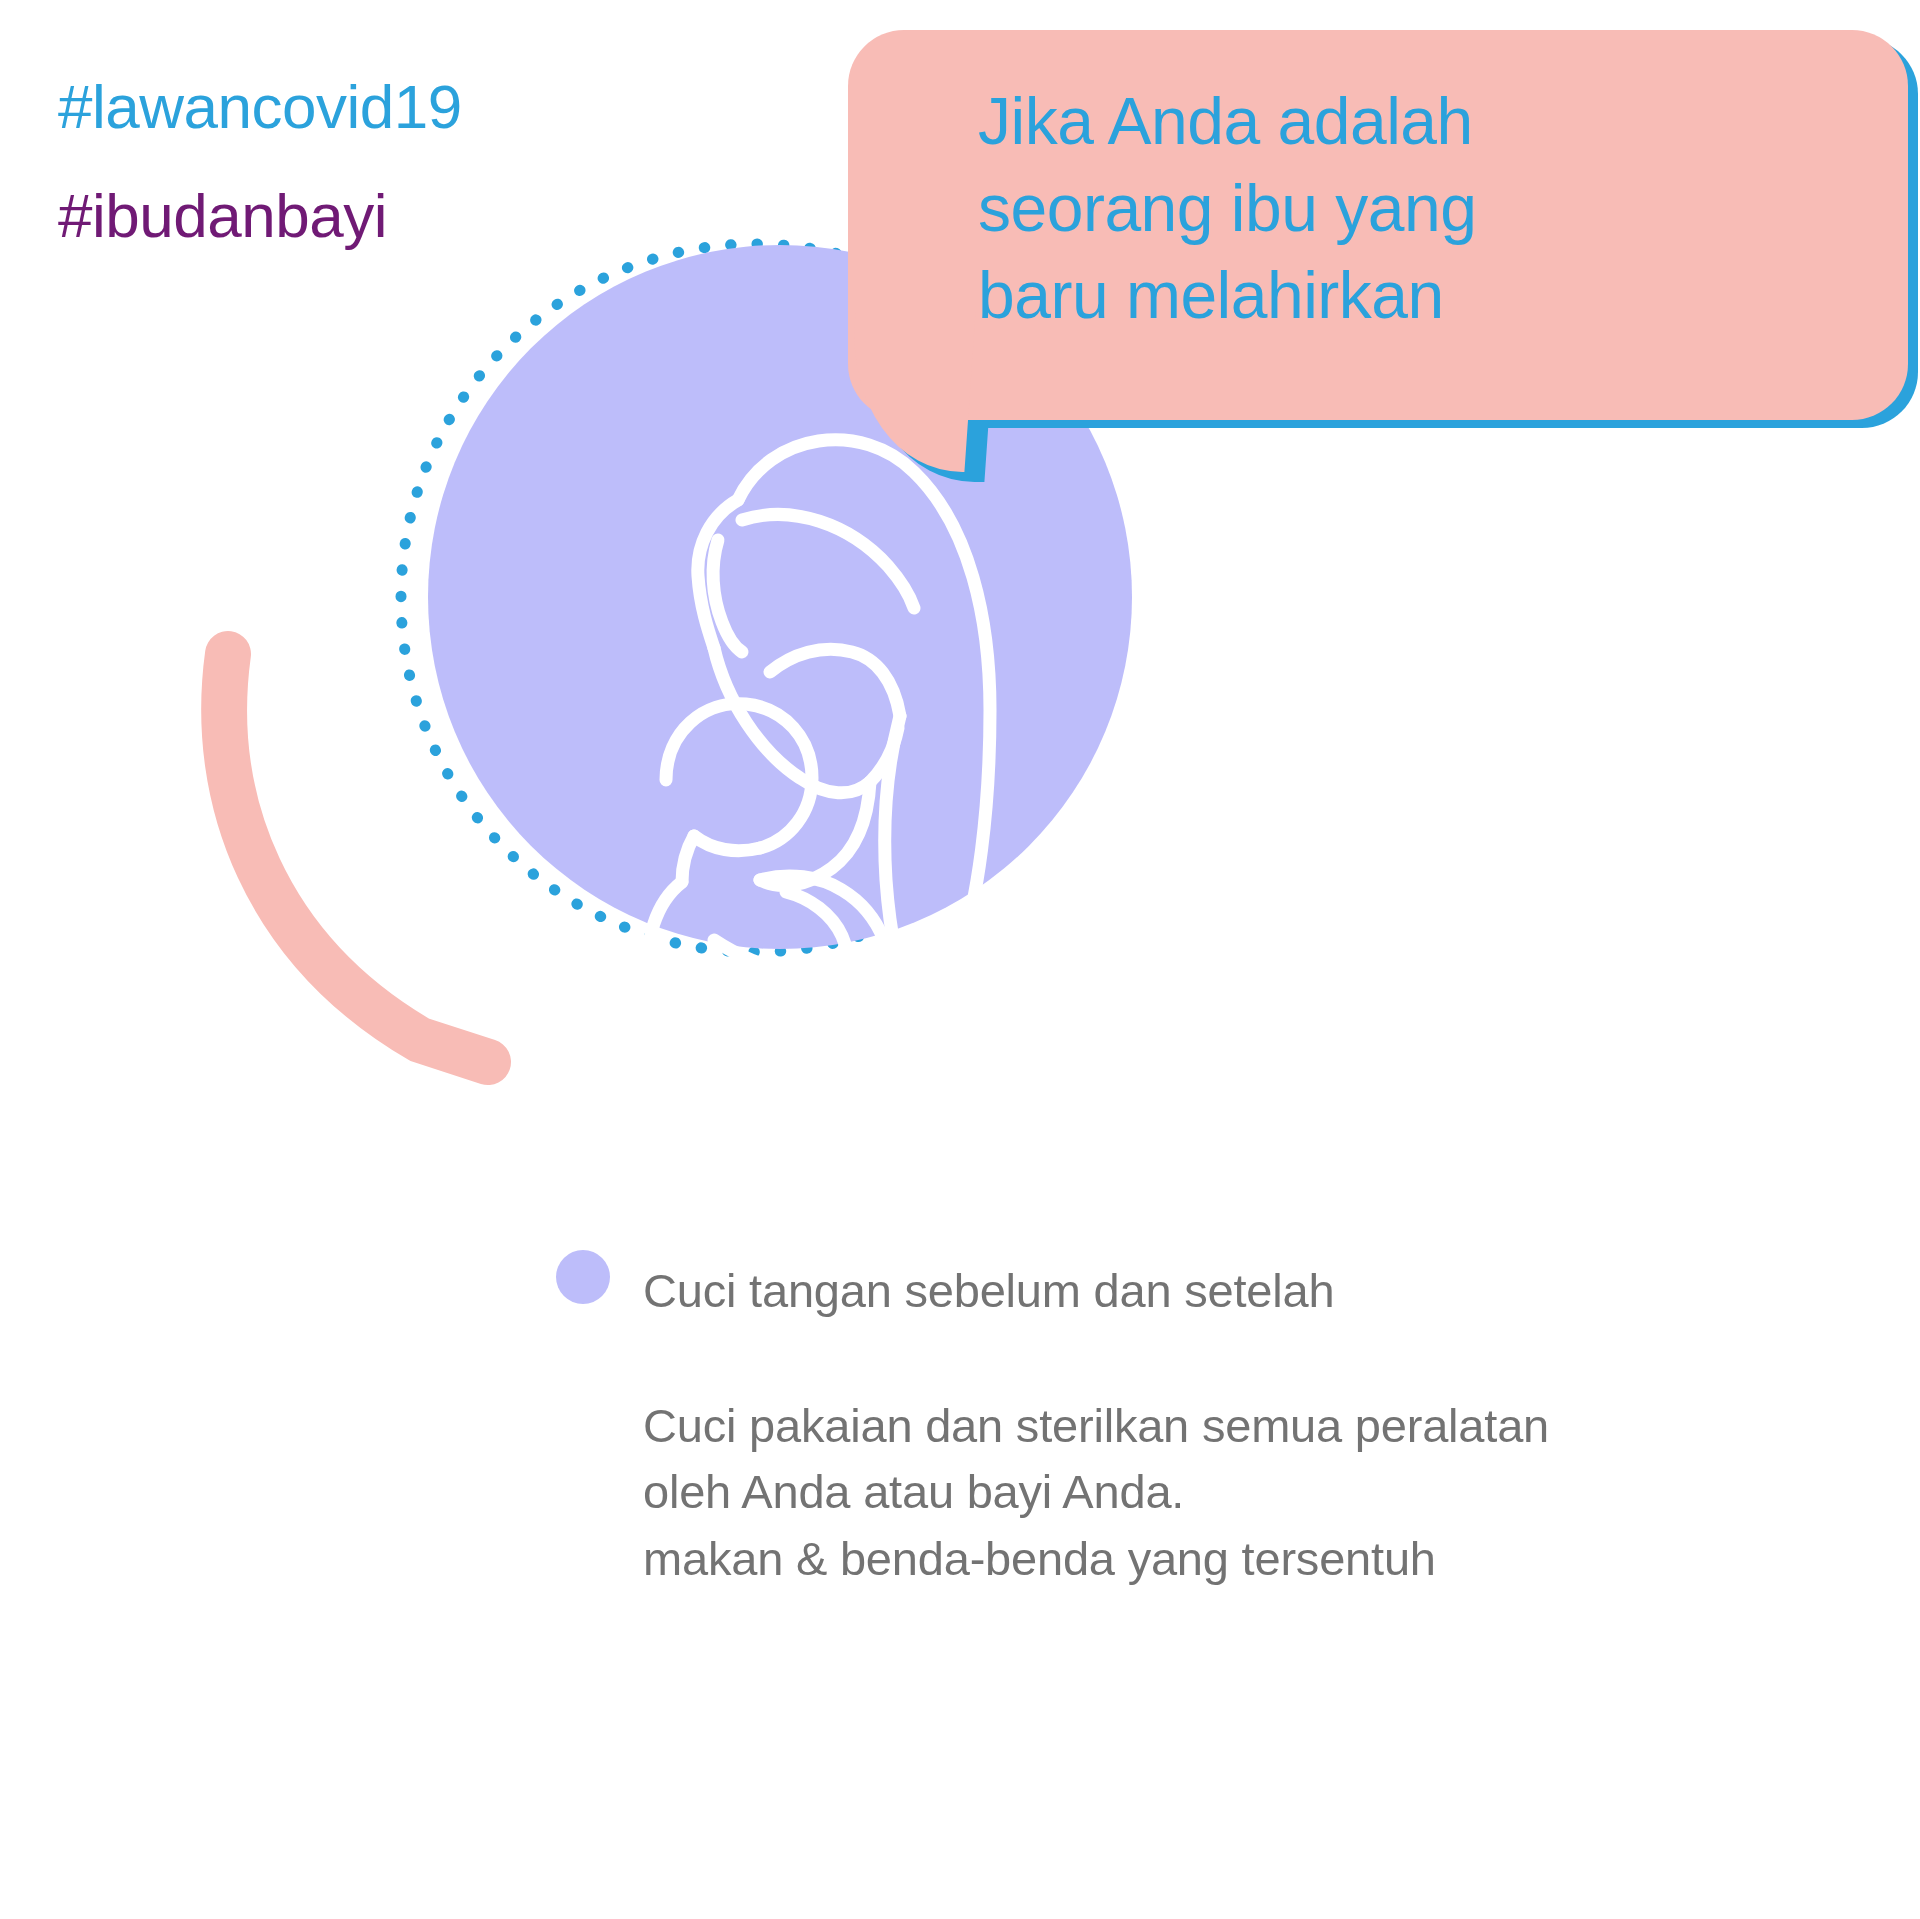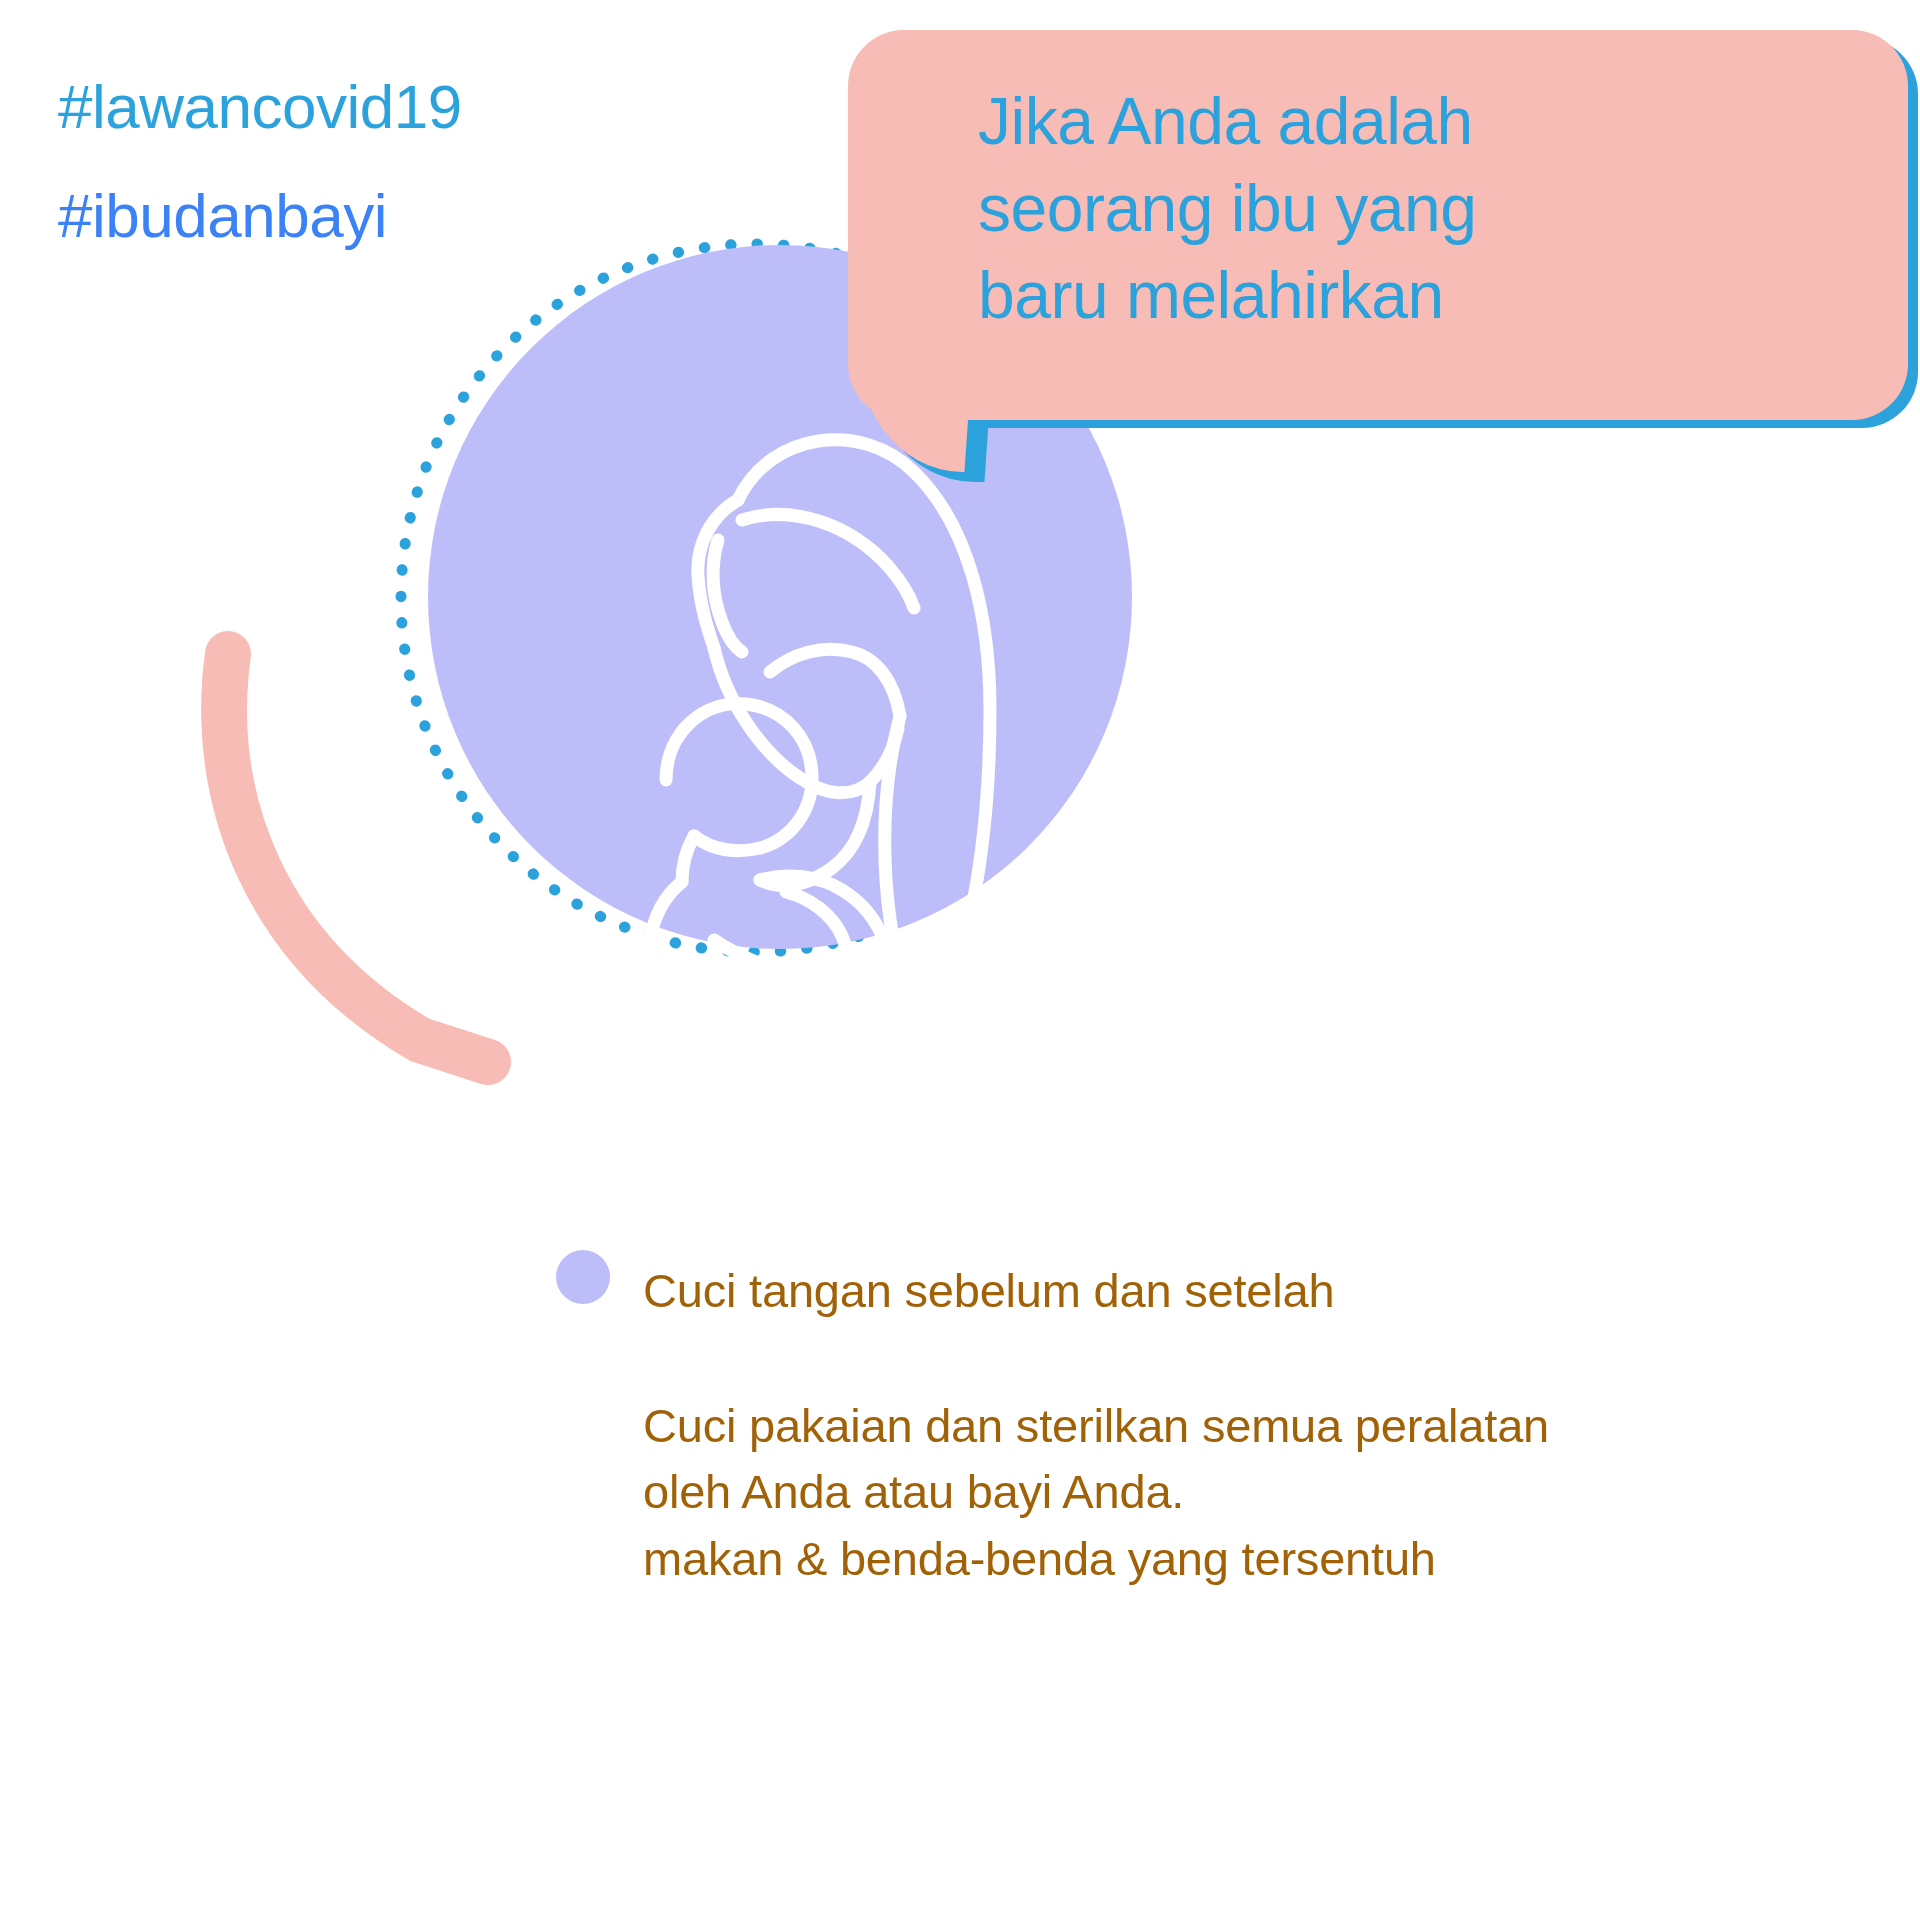--- a/index.html
+++ b/index.html
@@ -26,21 +26,21 @@
     line-height: 1.16;
     letter-spacing: -0.5px;
     white-space: pre;
   }
   .hashtag {
     display: block;
     font-size: 62px;
     font-weight: 400;
   }
   .tag-blue { color: #2BA2DC; }
-  .tag-purple { color: #3b82f6; }
+  .tag-purple { color: #701a75; }
 
   
   .bubble-wrap {
     position: absolute;
     left: 848px;
     top: 22px;
     width: 1100px;
     height: 490px;
   }
   .bubble-outline {
@@ -146,21 +146,21 @@
     border-radius: 50%;
     background: #BDBDFA;
   }
 
   
   .body-copy {
     position: absolute;
     left: 643px;
     top: 1258px;
     width: 1120px;
-    color: #a16207;
+    color: #737373;
     font-size: 47px;
     line-height: 1.42;
     letter-spacing: -0.2px;
   }
   .body-copy p { margin: 0 0 68px 0; }
   .body-copy p:last-child { margin-bottom: 4px; }
   .body-copy span { display: block; white-space: pre; }
 </style>
 </head>
 <body>

